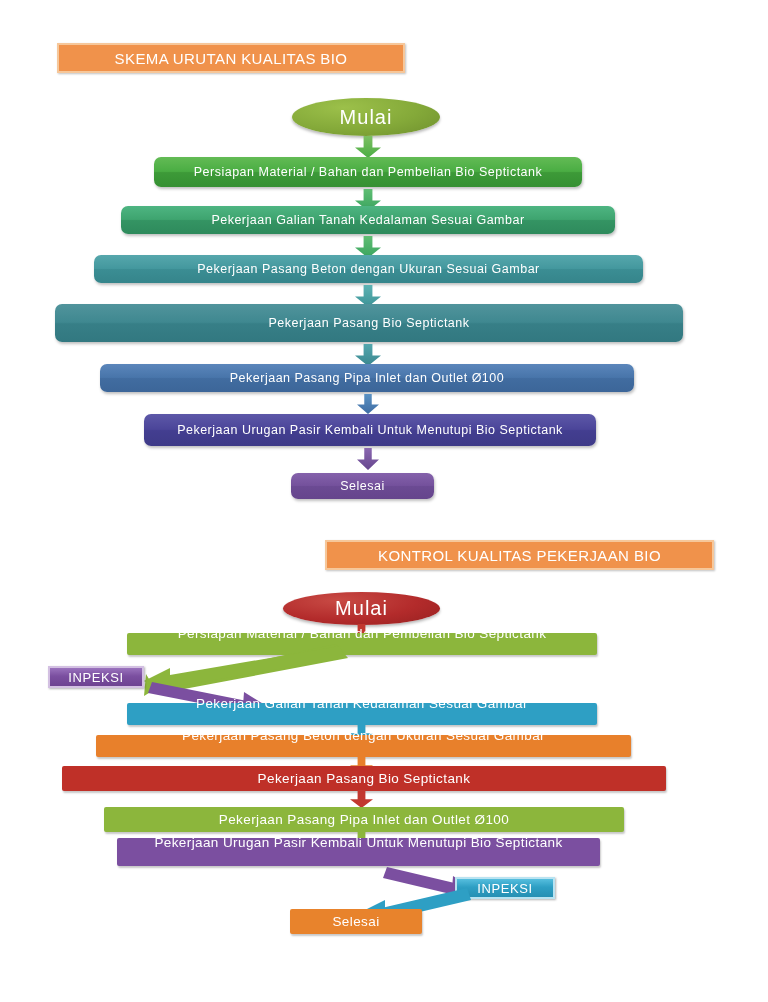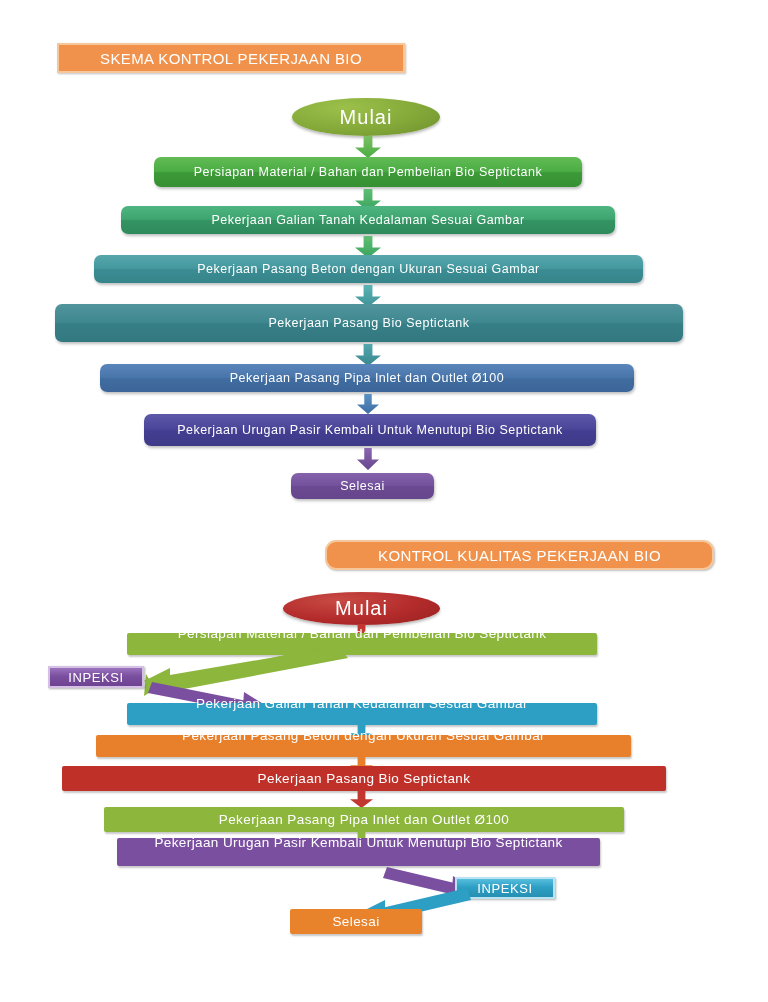--- a/index.html
+++ b/index.html
@@ -155,21 +155,21 @@
   .diag {
     position: absolute;
     overflow: visible;
   }
 </style>
 </head>
 <body>
 
 <div class="canvas">
 
-  <div class="title-banner" style="left:57px; top:43px; width:348px; height:30px;">SKEMA KONTROL PEKERJAAN BIO</div>
+  <div class="title-banner" style="left:57px; top:43px; width:348px; height:30px;">SKEMA URUTAN KUALITAS BIO</div>
 
   <div class="ellipse green" style="left:292px; top:98px; width:148px; height:38px;">Mulai</div>
 
   <div class="arrow-down a-green1" style="left:355px; top:136px; width:26px; height:22px;"></div>
 
   <div class="box r g1" style="left:154px; top:157px; width:428px; height:30px;">Persiapan Material / Bahan dan Pembelian Bio Septictank</div>
 
   <div class="arrow-down a-green2" style="left:355px; top:189px; width:26px; height:22px;"></div>
 
   <div class="box r g2" style="left:121px; top:206px; width:494px; height:28px;">Pekerjaan Galian Tanah Kedalaman Sesuai Gambar</div>
@@ -187,21 +187,21 @@
   <div class="box r g5" style="left:100px; top:364px; width:534px; height:28px;">Pekerjaan Pasang Pipa Inlet dan Outlet Ø100</div>
 
   <div class="arrow-down a-blue1" style="left:357px; top:394px; width:22px; height:20px;"></div>
 
   <div class="box r g6" style="left:144px; top:414px; width:452px; height:32px;">Pekerjaan Urugan Pasir Kembali Untuk Menutupi Bio Septictank</div>
 
   <div class="arrow-down a-purple" style="left:357px; top:448px; width:22px; height:22px;"></div>
 
   <div class="box r g7" style="left:291px; top:473px; width:143px; height:26px;">Selesai</div>
 
-  <div class="title-banner" style="left:325px; top:540px; width:389px; height:30px;border-radius:11px;">KONTROL KUALITAS PEKERJAAN BIO</div>
+  <div class="title-banner" style="left:325px; top:540px; width:389px; height:30px;">KONTROL KUALITAS PEKERJAAN BIO</div>
 
   <div class="ellipse red" style="left:283px; top:592px; width:157px; height:33px;">Mulai</div>
 
   <div class="arrow-down a-red" style="left:350px; top:624px; width:23px; height:19px;"></div>
 
   <div class="box flat c-green" style="left:127px; top:633px; width:470px; height:22px;">
     <span class="spill" style="top:-8px;">Persiapan Material / Bahan dan Pembelian Bio Septictank</span>
   </div>
 
   <svg class="diag" style="left:108px; top:644px; width:240px; height:52px;" viewBox="0 0 240 52">

